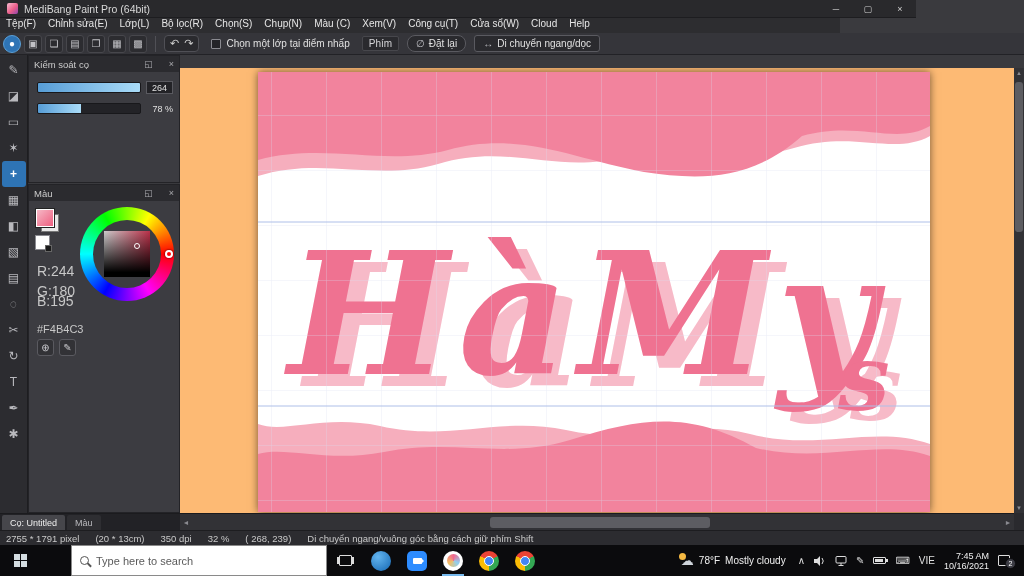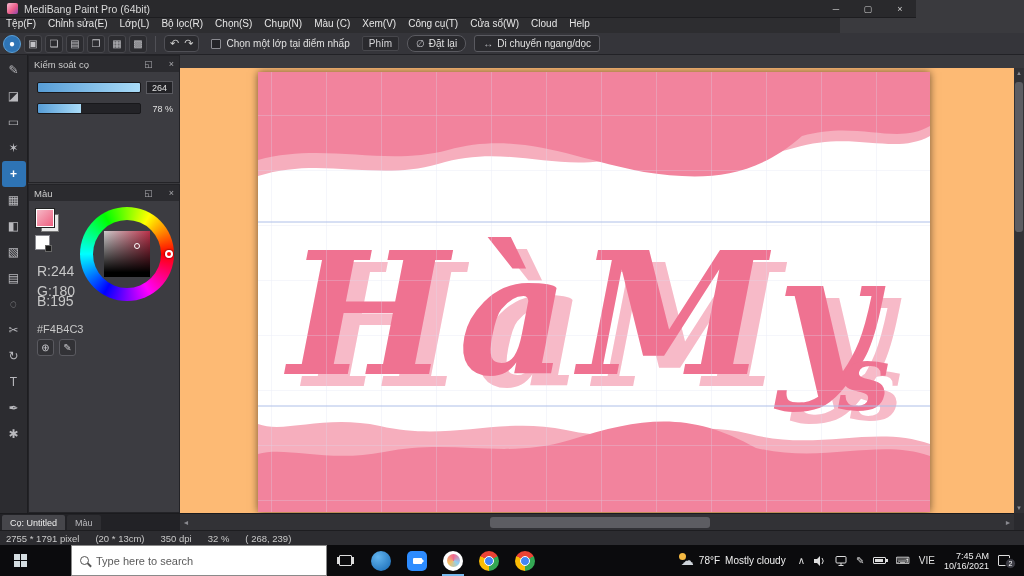--- a/index.html
+++ b/index.html
@@ -299,20 +299,21 @@
     <span class="harrow right">►</span>
   </div>
   <div class="corner"></div>
 
   <div class="statusbar">
     <span>2755 * 1791 pixel</span>
     <span>(20 * 13cm)</span>
     <span>350 dpi</span>
     <span>32 %</span>
     <span>( 268, 239)</span>
+    <span>Di chuyển ngang/vuông góc bằng cách giữ phím Shift</span>
   </div>
 
   <div class="taskbar">
     <div class="start">
       <span class="win-logo">
           <span></span>
           <span></span>
           <span></span>
           <span></span>
         </span>

